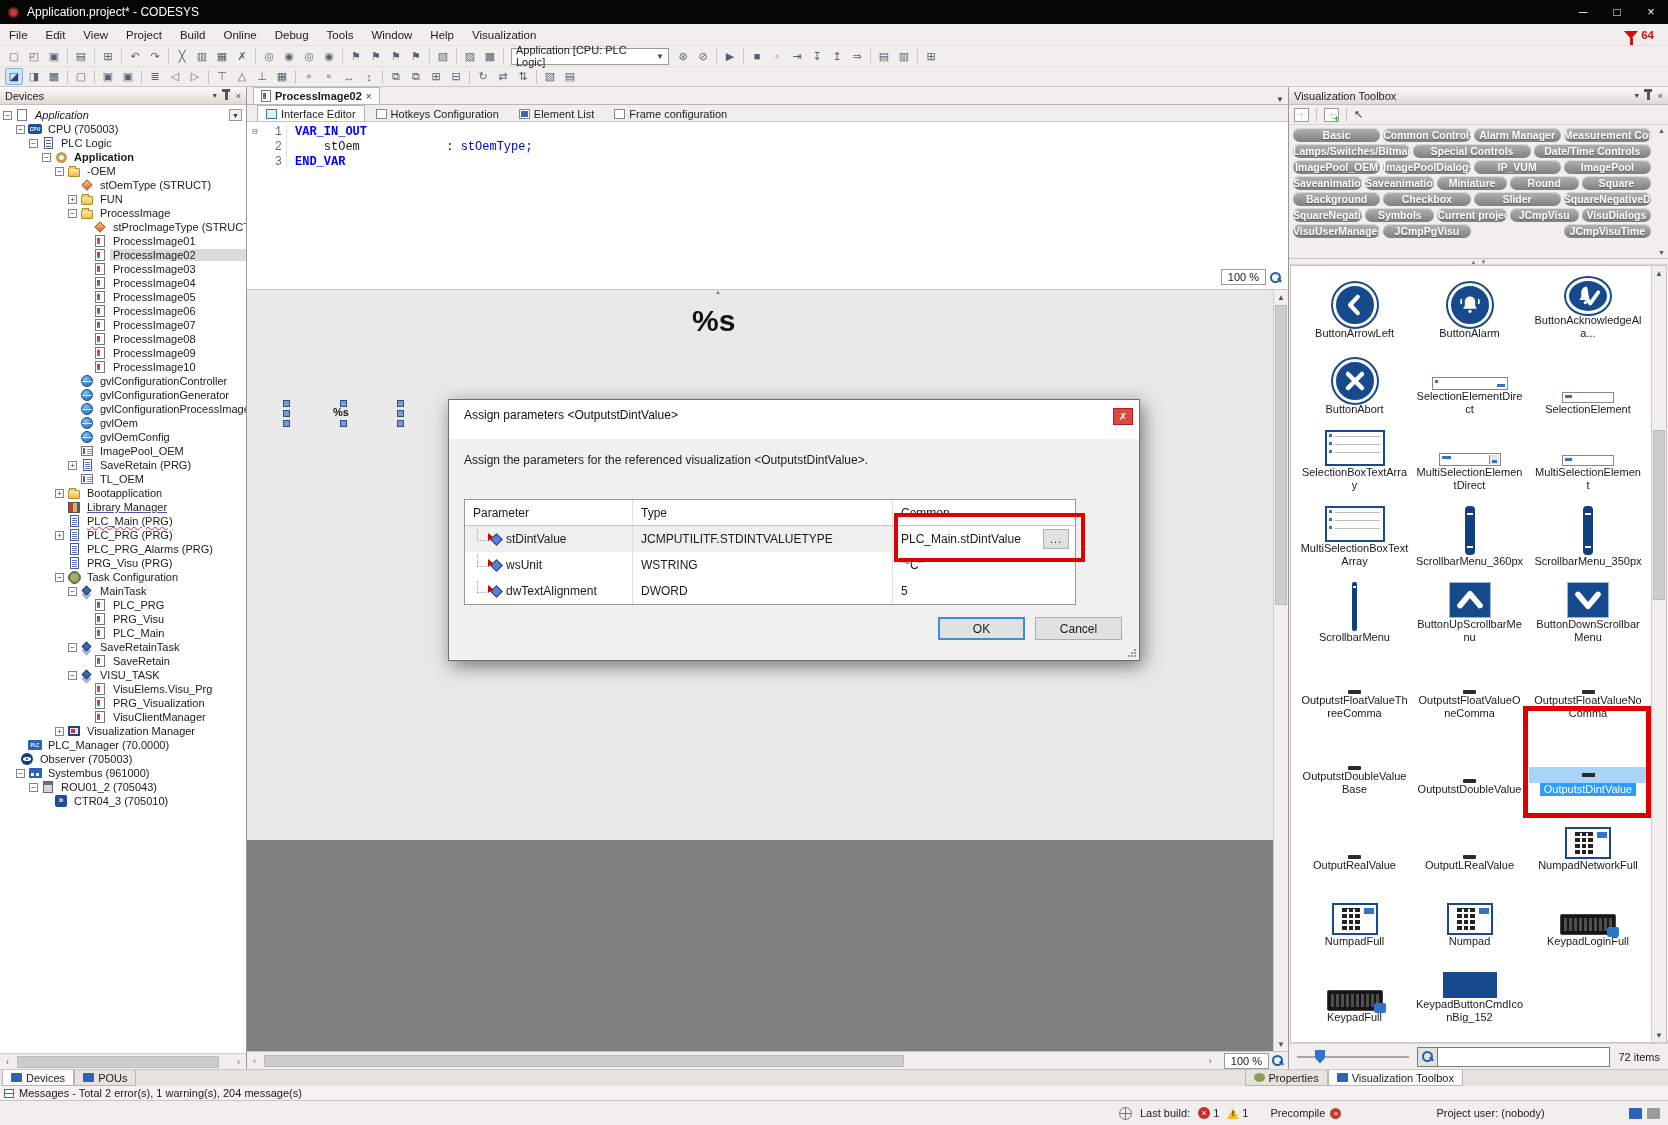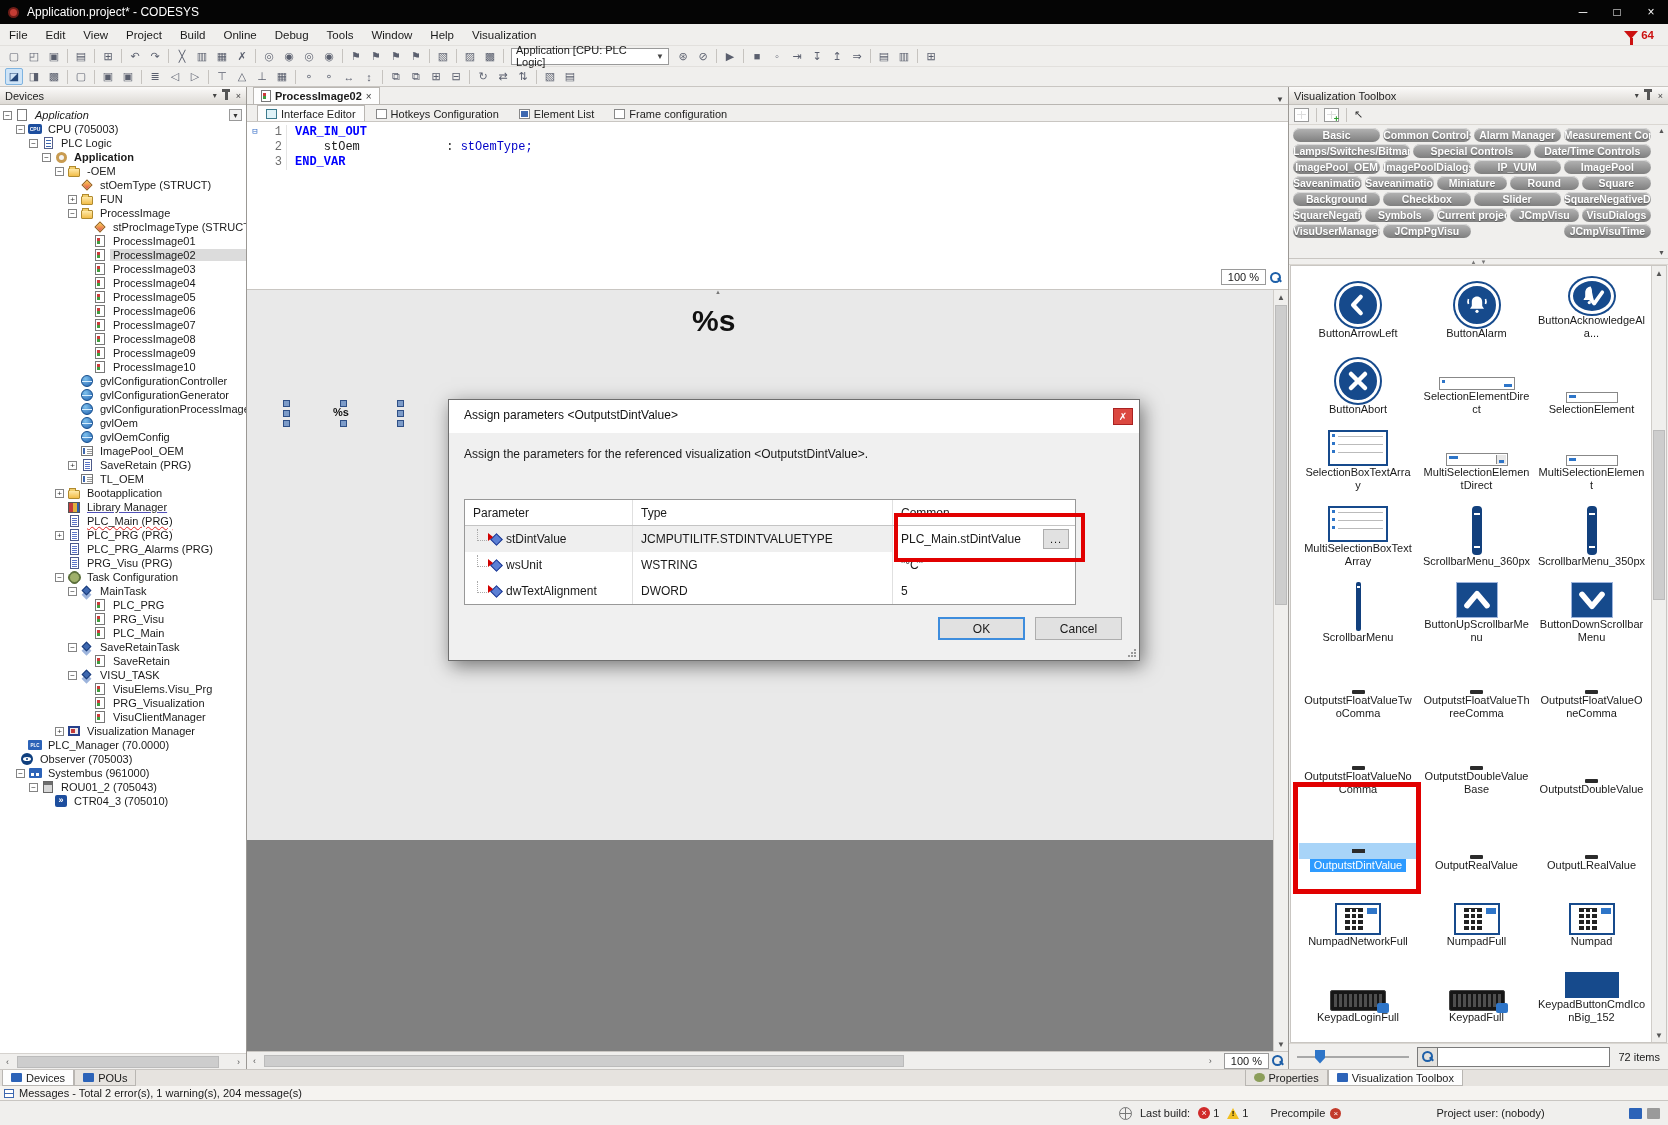--- a/index.html
+++ b/index.html
@@ -135,21 +135,21 @@
   .ph-small { position:absolute; left:50px; top:6px; font-size:11px; font-weight:bold; color:#111; }
   .vscroll { width:15px; background:#F0EFED; border-left:1px solid #D0CDC9; display:flex; flex-direction:column; align-items:center; }
   .vs-btn { height:14px; width:100%; display:flex; align-items:center; justify-content:center; color:#555; font-size:8px; }
   .vs-track { flex:1; width:100%; position:relative; }
   .vs-thumb { position:absolute; left:1px; right:1px; background:#CDCDCD; border:1px solid #BBB; }
   .canv-hscroll { height:18px; background:#F0EFED; border-top:1px solid #C9C6C2; display:flex; align-items:center; }
 
   
   .dialog { position:absolute; left:448px; top:399px; width:692px; height:262px; background:#F0F0F0;
     border:1px solid #6E6E6E; box-shadow:3px 5px 18px rgba(0,0,0,.5); z-index:50; }
-  .dlg-title { height:33px; background:#fff; display:flex; align-items:flex-start; padding:8px 6px 0 15px; font-size:12px; color:#111; }
+  .dlg-title { height:39px; background:#fff; display:flex; align-items:flex-start; padding:8px 6px 0 15px; font-size:12px; color:#111; }
   .dlg-close { margin-left:auto; width:20px; height:17px; background:#DB4840; border:1px solid #A22; color:#fff;
     font-size:10px; display:flex; align-items:center; justify-content:center; }
   .dlg-instr { padding:14px 0 0 15px; font-size:12px; }
   .dlg-table { position:absolute; left:15px; top:99px; width:612px; background:#fff; border:1px solid #989898; font-size:12px; }
   .dtr { display:flex; height:26px; align-items:center; }
   .dtr.head { border-bottom:1px solid #C4C4C4; }
   .dtc { height:100%; display:flex; align-items:center; padding-left:8px; border-right:1px solid #E0E0E0; }
   .c1 { width:168px; } .c2 { width:260px; } .c3 { width:182px; border-right:none; position:relative; }
   .dtr.r0 .c1, .dtr.r0 .c2 { background:#EFEFEF; }
   .pconn { width:10px; height:12px; border-left:1px dotted #AAA; border-bottom:1px dotted #AAA; margin:-8px 2px 0 4px; flex:none; }
@@ -993,24 +993,20 @@
             </div>
             <div class="ilabel">ButtonUpScrollbarMenu</div>
           </div>
           <div class="cell">
             <div class="ic-sq">
               <svg width="34" height="30" viewBox="0 0 24 24">
                 <polyline points="4,7.5 12,17 20,7.5" fill="none" stroke="#fff" stroke-width="4.5" stroke-linecap="round" stroke-linejoin="round"></polyline>
               </svg>
             </div>
             <div class="ilabel">ButtonDownScrollbarMenu</div>
-          </div>
-          <div class="cell">
-            <div class="ic-dash"></div>
-            <div class="ilabel">OutputstFloatValueTwoComma</div>
           </div>
           <div class="cell">
             <div class="ic-dash"></div>
             <div class="ilabel">OutputstFloatValueThreeComma</div>
           </div>
           <div class="cell">
             <div class="ic-dash"></div>
             <div class="ilabel">OutputstFloatValueOneComma</div>
           </div>
           <div class="cell">

